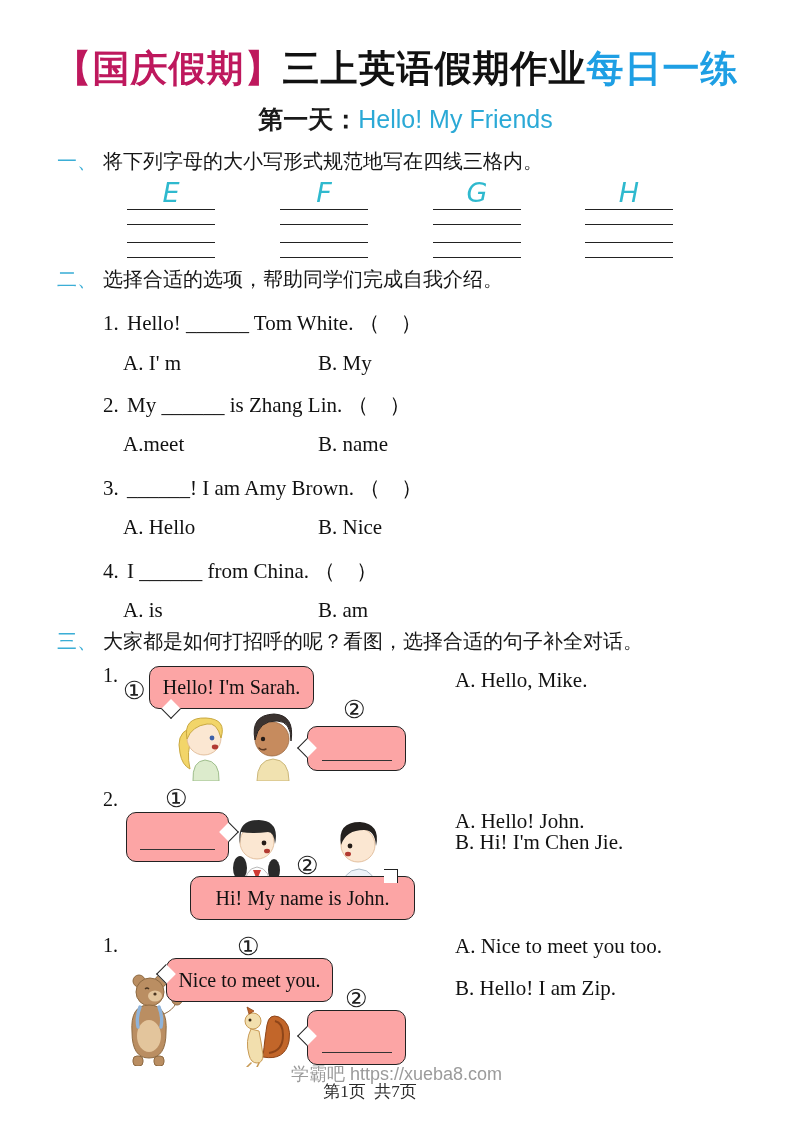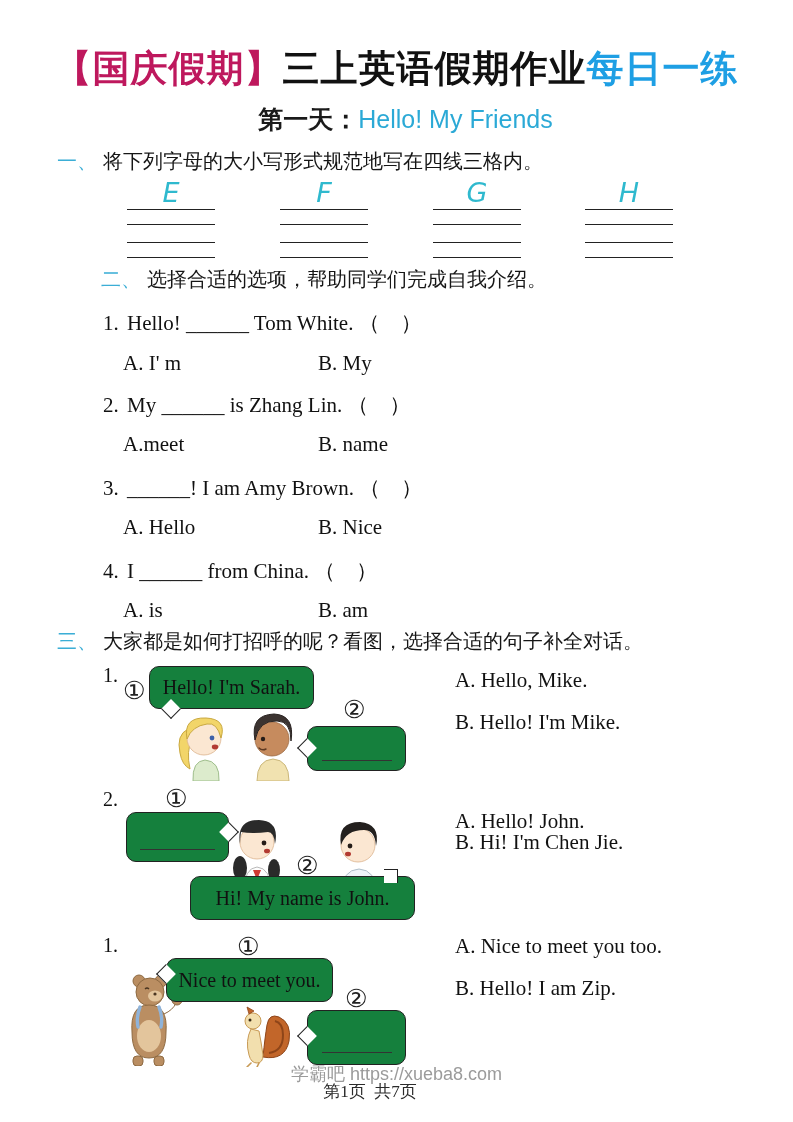--- a/index.html
+++ b/index.html
@@ -32,21 +32,21 @@
 
   
   .q-row{position:absolute;left:103px;font-size:21px;white-space:pre;}
   .q-num{display:inline-block;min-width:24px;}
   .opt{position:absolute;font-size:21px;white-space:pre;}
 
   
   .d-num{position:absolute;font-size:20px;}
   .marker{position:absolute;font-size:25px;line-height:25px;color:#222;
           font-family:"DejaVu Sans",sans-serif;}
-  .bubble{position:absolute;background:#15803d;border:1.6px solid #222;border-radius:10px;
+  .bubble{position:absolute;background:#fca5a5;border:1.6px solid #222;border-radius:10px;
           display:flex;align-items:center;justify-content:center;
           font-size:20px;white-space:nowrap;z-index:2;}
   .tail{position:absolute;width:13px;height:13px;background:#fff;
         border-left:1.6px solid #222;border-bottom:1.6px solid #222;z-index:3;}
   .tail-down{bottom:-8px;left:14px;transform:rotate(-45deg);}
   .tail-left{left:-8px;top:14px;transform:rotate(45deg);}
   .tail-right{right:-8px;top:12px;transform:rotate(225deg);}
   .tail-upright{top:-8px;right:16px;transform:rotate(180deg);}
   .blankline{position:absolute;height:0;border-bottom:1.6px solid #333;z-index:4;}
   .figure{position:absolute;z-index:1;}
@@ -95,21 +95,21 @@
     <div class="gline gl4"></div>
   </div>
   <div class="letter-grid" style="left:585px;">
     <div class="letter">H</div>
     <div class="gline gl1"></div>
     <div class="gline gl2"></div>
     <div class="gline gl3"></div>
     <div class="gline gl4"></div>
   </div>
 
-  <div class="sec-head" style="top:266px;margin-left:44px;">
+  <div class="sec-head" style="top:266px;">
     <span class="sec-num">二、</span><span class="sec-text">选择合适的选项，帮助同学们完成自我介绍。</span>
   </div>
 
   <div class="q-row" style="top:309px;"><span class="q-num">1.</span><span>Hello! ______ Tom White. （    ）</span></div>
   <div class="opt" style="left:123px;top:351px;">A. I' m</div>
   <div class="opt" style="left:318px;top:351px;">B. My</div>
 
   <div class="q-row" style="top:391px;"><span class="q-num">2.</span><span>My ______ is Zhang Lin. （    ）</span></div>
   <div class="opt" style="left:123px;top:432px;">A.meet</div>
   <div class="opt" style="left:318px;top:432px;">B. name</div>
@@ -150,21 +150,20 @@
       <circle cx="18" cy="32" r="2.2" fill="#241c18"></circle>
       <path d="M14 41 Q17 44 21 42" fill="none" stroke="#5f3a22" stroke-width="1.4" stroke-linecap="round"></path>
     </svg>
   </div>
   <div class="marker" style="left:343px;top:697px;">②</div>
   <div class="bubble" style="left:307px;top:726px;width:97px;height:43px;">
     <div class="tail tail-left"></div>
     <div class="blankline" style="left:14px;bottom:9px;width:70px;"></div>
   </div>
   <div class="opt" style="left:455px;top:668px;">A. Hello, Mike.</div>
-  <div class="opt" style="left:455px;top:710px;">B. Hello! I'm Mike.</div>
 
   <div class="d-num" style="left:103px;top:788px;">2.</div>
   <div class="marker" style="left:165px;top:786px;">①</div>
   <div class="bubble" style="left:126px;top:812px;width:101px;height:48px;">
     <div class="tail tail-right"></div>
     <div class="blankline" style="left:13px;bottom:11px;width:75px;"></div>
   </div>
   <div class="figure" style="left:228px;top:812px;">
     <svg width="58" height="80" viewBox="0 0 58 80">
       <ellipse cx="12" cy="56" rx="7" ry="12" fill="#2a2a2a"></ellipse>

